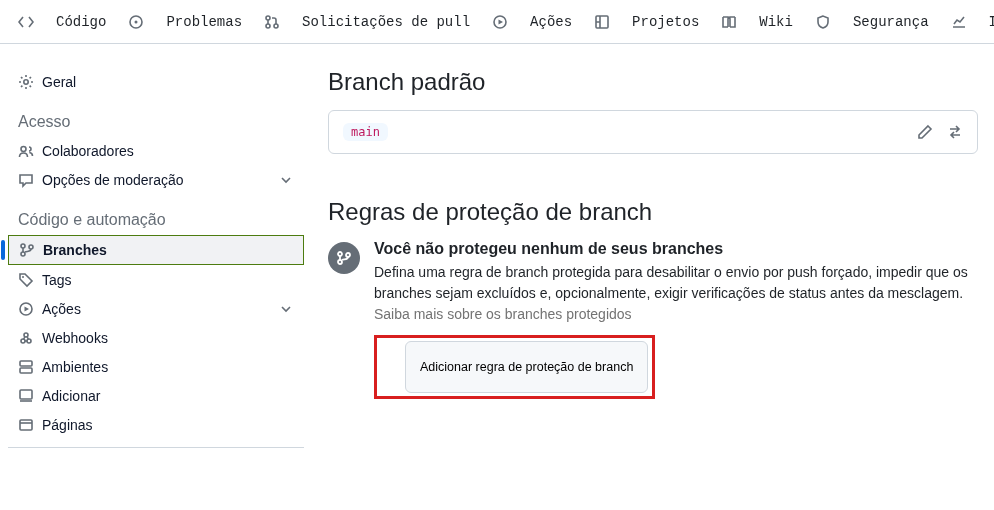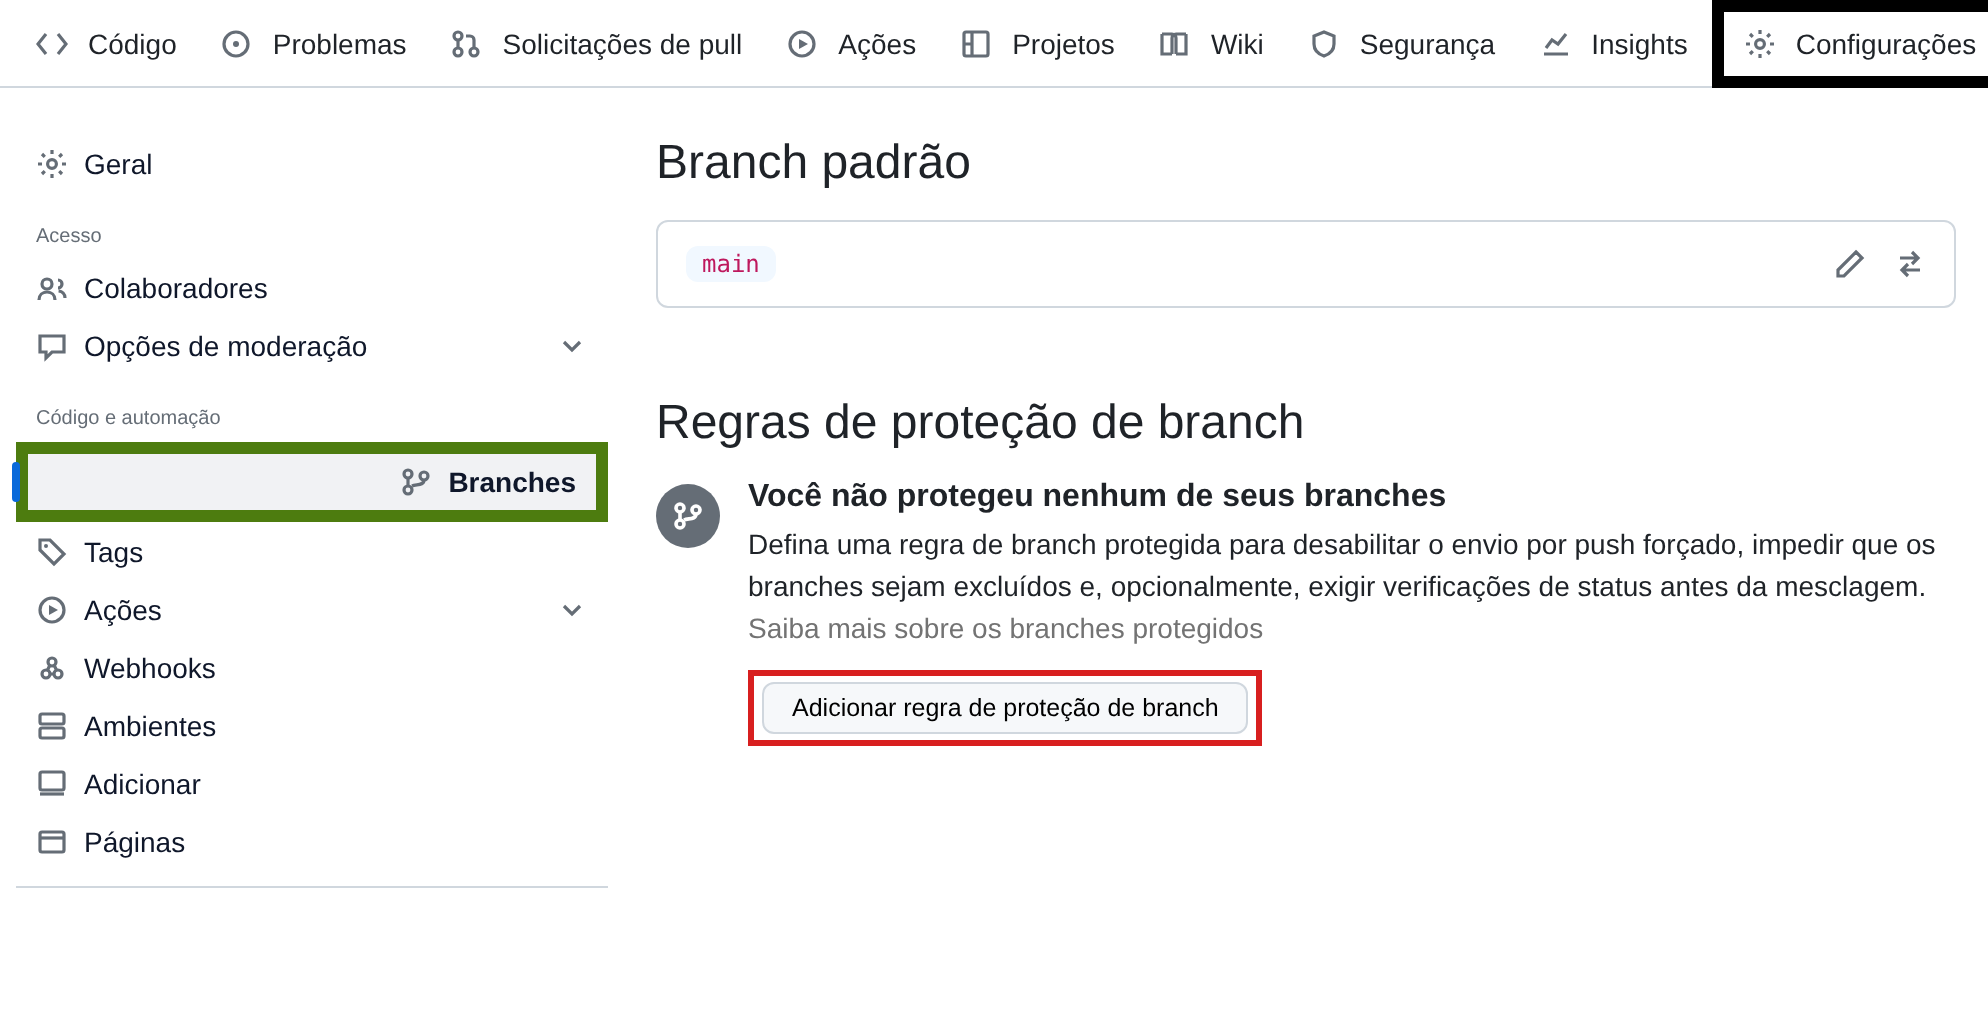--- a/index.html
+++ b/index.html
@@ -1,45 +1,45 @@
 <!DOCTYPE html>
 <html><head>
 <meta charset="utf-8">
 <style>
 * { box-sizing: border-box; margin: 0; padding: 0; }
 body { font-family: -apple-system, BlinkMacSystemFont, "Segoe UI", Helvetica, Arial, sans-serif; font-size: 14px; color: #1f2328; background: #fff; }
 .topnav { display: flex; align-items: center; border-bottom: 1px solid #d0d7de; padding: 0 8px; height: 44px; gap: 2px; }
-.topnav-item { display: flex; align-items: flex-end; gap: 10px; padding: 8px 10px; cursor: pointer; color: #1f2328; font-size: 14px; white-space: nowrap; }
+.topnav-item { display: flex; align-items: flex-end; gap: 22px; padding: 8px 10px; cursor: pointer; color: #1f2328; font-size: 14px; white-space: nowrap; font-family: Liberation Mono, monospace; }
 .topnav-item svg { width: 16px; height: 16px; fill: none; stroke: #656d76; stroke-width: 1.6; }
 .highlight-red { border: 6px solid #000000; }
 .container { display: flex; padding: 24px 16px 24px 8px; gap: 24px; }
 .sidebar { width: 296px; flex-shrink: 0; }
 .sidebar-item { display: flex; align-items: center; gap: 8px; padding: 6px 10px; cursor: pointer; border-radius: 6px; font-size: 14px; color: #0f172a; position: relative; margin-bottom: 1px; }
 .sidebar-item.active { background: #f1f2f4; font-weight: 600; }
 .sidebar-item.active::before { content: ""; position: absolute; left: -8px; top: 4px; bottom: 4px; width: 4px; background: #0969da; border-radius: 2px; }
 .sidebar-item svg { width: 16px; height: 16px; fill: none; stroke: #656d76; stroke-width: 1.6; }
 .sidebar-item .chev { margin-left: auto; }
-.sidebar-heading { font-size: 10px; color: #656d76; padding: 16px 10px 6px; font-weight: 400; }
+.sidebar-heading { font-size: 16px; color: #656d76; padding: 16px 10px 6px; font-weight: 400; }
 .sidebar-divider { border-top: 1px solid #d0d7de; margin: 8px 0; }
-.sidebar-item.framed { border: 6px solid #4d7c0f; border-radius: 0; justify-content: flex-end; }
+.sidebar-item.framed { border: 1px solid #4d7c0f; border-radius: 0; }
 .main { flex: 1; min-width: 0; }
 h2.section-title { font-size: 24px; font-weight: 400; color: #1f2328; margin-bottom: 14px; }
 .desc { font-size: 14px; color: #1f2328; margin-bottom: 14px; line-height: 1.5; }
 .branch-box { border: 1px solid #d0d7de; border-radius: 6px; padding: 12px 14px; display: flex; align-items: center; gap: 10px; }
 .branch-chip { background: #ddf4ff33; color: #be185d; padding: 2px 8px; border-radius: 6px; font-family: ui-monospace, SFMono-Regular, Menlo, monospace; font-size: 12px; background: #f1f8ff; border: 0px solid #c6e1ff; }
 .branch-actions { margin-left: auto; display: flex; gap: 14px; }
 .branch-actions svg { width: 16px; height: 16px; fill: none; stroke: #656d76; stroke-width: 1.6; cursor: pointer; }
 .spacer { height: 44px; }
 .protect-row { display: flex; gap: 14px; }
 .circ-icon { width: 32px; height: 32px; border-radius: 50%; background: #656d76; display: flex; align-items: center; justify-content: center; flex-shrink: 0; margin-top: 2px; }
 .circ-icon svg { width: 16px; height: 16px; stroke: #fff; fill: none; stroke-width: 1.8; }
 .protect-body h3 { font-size: 16px; font-weight: 600; margin-bottom: 4px; }
 .protect-body p { font-size: 14px; color: #1f2328; line-height: 1.5; }
 .link { color: #737373; cursor: pointer; }
-.btn { display: inline-block; padding: 5px 14px; font-size: 12.5px; border: 1px solid #d0d7de; border-radius: 6px; background: #f6f8fa; cursor: pointer; margin-top: 10px; font-weight: 500; }
+.btn { display: inline-block; padding: 18px 14px; font-size: 12.5px; border: 1px solid #d0d7de; border-radius: 6px; background: #f6f8fa; cursor: pointer; margin-top: 10px; font-weight: 500; margin-left: 24px; }
 .btn-frame { display: inline-block; border: 3px solid #d81f1f; padding: 3px 4px; margin-top: 10px; }
 .btn-frame .btn { margin-top: 0; }
 </style>
 </head>
 <body>
 
 <div class="topnav">
   <div class="topnav-item">
     <svg>
         <path d="M5 3 1 8l4 5M11 3l4 5-4 5"></path>

